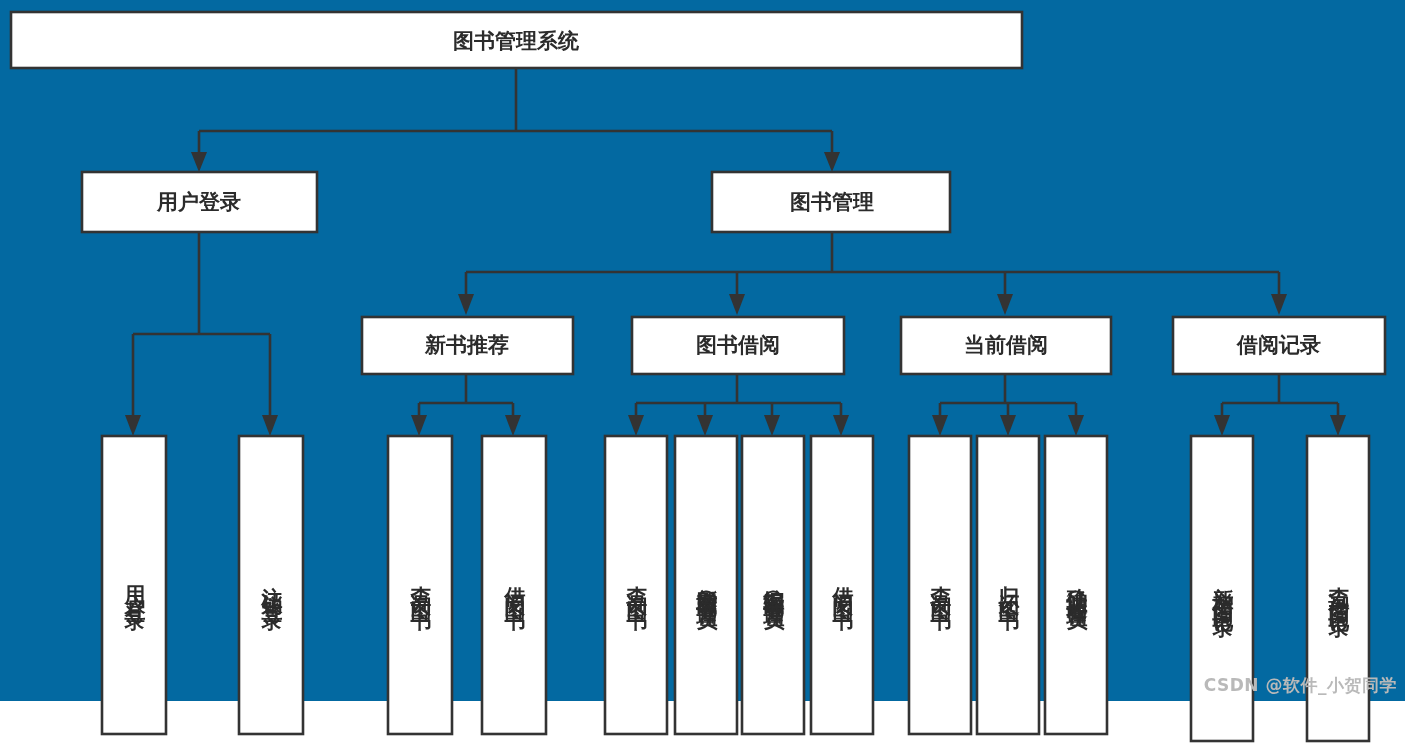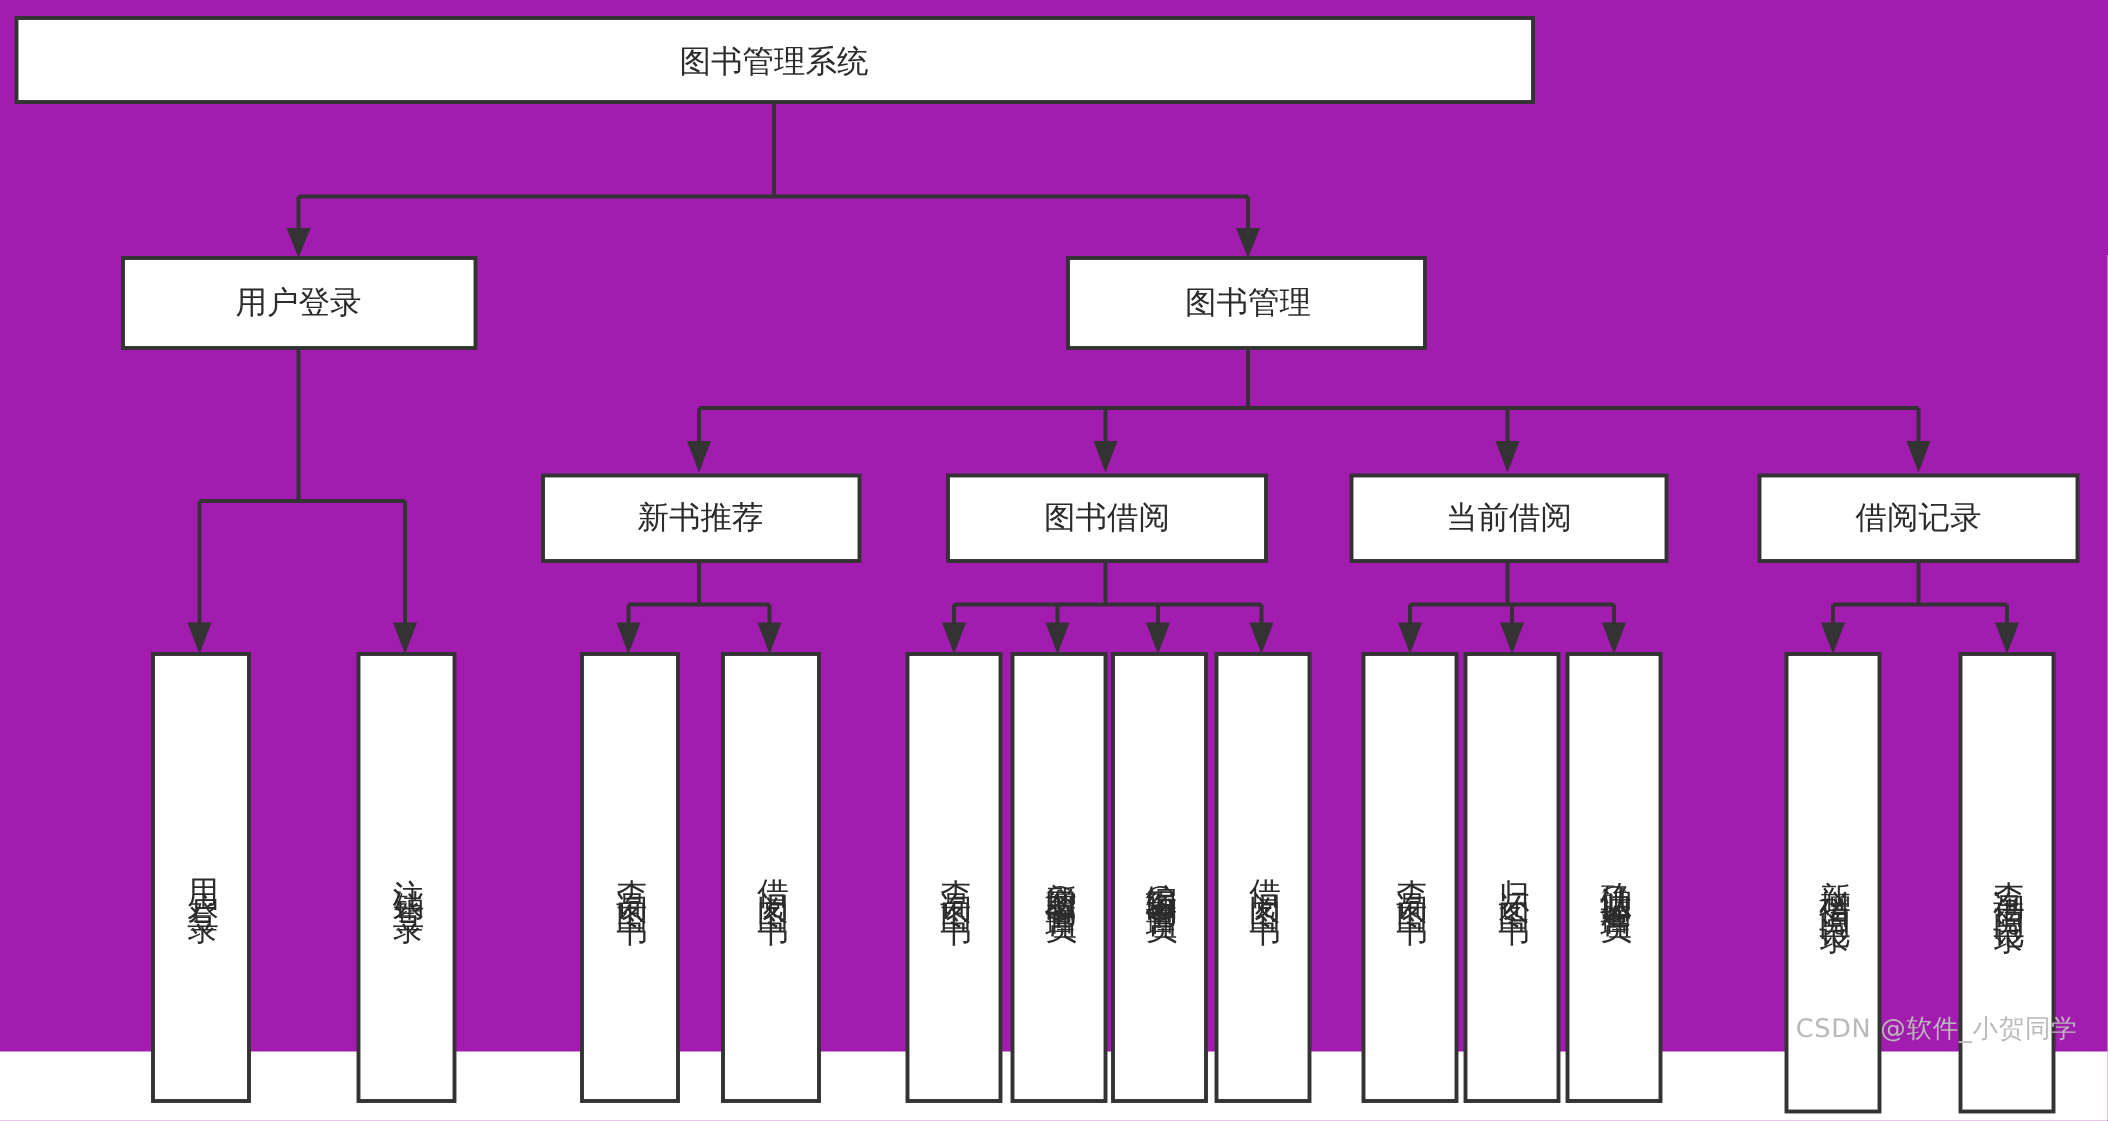--- a/index.html
+++ b/index.html
@@ -11,21 +11,22 @@
   body {
     width: 1405px;
     height: 747px;
     font-family: "DejaVu Sans", "Liberation Sans", sans-serif;
     overflow: hidden;
   }
   #diagram-root {
     position: relative;
     width: 1405px;
     height: 701px;
-    background: #a21caf;
+    background: #0369a1;
+    font-weight: bold;
   }
   svg#tree-svg {
     position: absolute;
     left: 0;
     top: 0;
     width: 1405px;
     height: 747px;
     display: block;
   }
   .node-box {
@@ -50,21 +51,21 @@
     dominant-baseline: middle;
   }
   .label-h {
     font-size: 21px;
   }
   .label-v {
     font-size: 21px;
   }
   .watermark {
     position: absolute;
-    right: 20px;
+    right: 8px;
     bottom: 4px;
     color: #b9b9b9;
     font-size: 17px;
     font-family: "DejaVu Sans", "Liberation Sans", sans-serif;
     letter-spacing: 0.5px;
     white-space: nowrap;
     user-select: none;
   }
 </style>
 </head>

